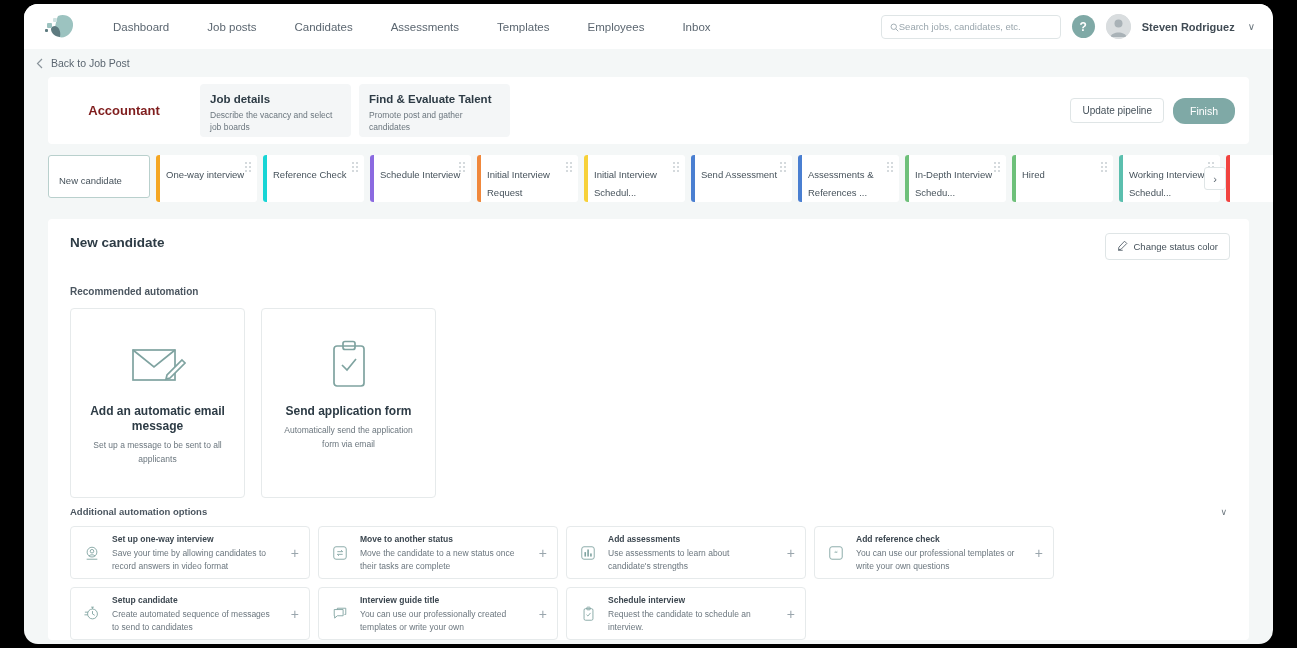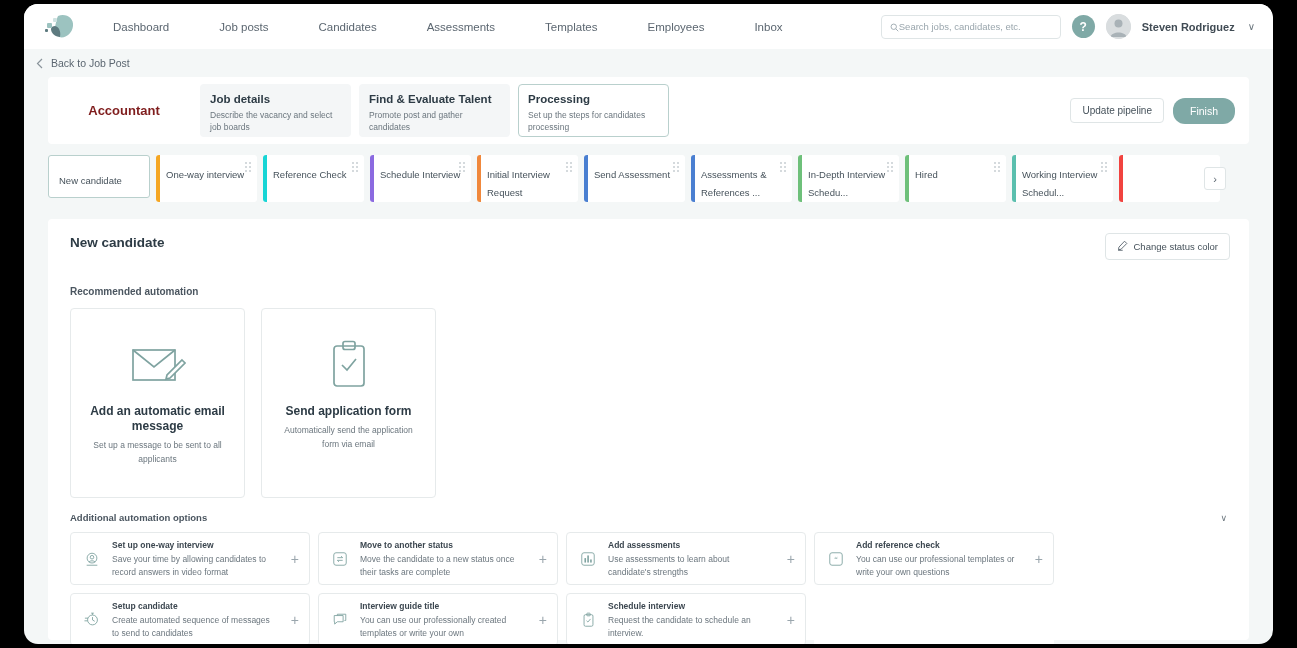--- a/index.html
+++ b/index.html
@@ -22,21 +22,21 @@
   .topnav {
     height: 45px;
     background: #ffffff;
     display: flex;
     align-items: center;
     padding: 0 18px 0 20px;
     position: relative;
   }
   .logo { width: 34px; height: 30px; position: relative; flex: 0 0 auto; margin-right: 16px; }
   .logo svg { display:block; }
-  .navlinks { display: flex; align-items: center; gap: 12px; justify-content: space-between; }
+  .navlinks { display: flex; align-items: center; gap: 0px; justify-content: space-between; }
   .navlink {
     font-size: 11.5px;
     color: #5b6670;
     padding: 6px 19px;
     cursor: pointer;
     white-space: nowrap;
   }
   .nav-right {
     margin-left: auto;
     display: flex;
@@ -212,21 +212,21 @@
   .reccard .t {
     font-size: 12px; font-weight: bold; color: #2d3b45;
     text-align: center; line-height: 15px; margin-top: 10px;
     padding: 0 14px;
   }
   .reccard .d {
     font-size: 8.5px; color: #6b767e; text-align: center;
     line-height: 13.5px; margin-top: 5px; padding: 0 18px;
   }
 
-  .addl { margin-top: 14px; display: flex; align-items: center; gap: 21px; justify-content: space-between; }
+  .addl { margin-top: 8px; display: flex; align-items: center; gap: 21px; justify-content: space-between; }
   .addl .t { font-size: 9.5px; font-weight: bold; color: #4b5660; cursor: pointer; }
   .addl .cv { font-size: 9px; color: #6b767e; }
 
   .optgrid {
     display: grid;
     grid-template-columns: repeat(4, 240px);
     gap: 8px;
     margin-top: 9px;
   }
   .optcard {
@@ -306,24 +306,20 @@
     <div class="jobtitle">Accountant</div>
 
     <div class="step">
       <div class="t">Job details</div>
       <div class="d">Describe the vacancy and select job boards</div>
     </div>
     <div class="step">
       <div class="t">Find &amp; Evaluate Talent</div>
       <div class="d">Promote post and gather candidates</div>
     </div>
-    <div class="step active">
-      <div class="t">Processing</div>
-      <div class="d">Set up the steps for candidates processing</div>
-    </div>
 
     <div class="stepbtns">
       <div class="btn-outline">Update pipeline</div>
       <div class="btn-primary">Finish</div>
     </div>
   </div>
 
   <div class="pipewrap">
     <div class="piperow" id="piperow">
         <div class="ptab first"><span class="lbl">New candidate</span></div>
@@ -345,20 +341,28 @@
           </span></div>
         <div class="ptab"><span class="bar" style="background:#8b6ae0"></span><span class="lbl">Schedule Interview</span><span class="grip">
             <i></i>
             <i></i>
             <i></i>
             <i></i>
             <i></i>
             <i></i>
           </span></div>
         <div class="ptab"><span class="bar" style="background:#f0883c"></span><span class="lbl">Initial Interview Request</span><span class="grip">
+            <i></i>
+            <i></i>
+            <i></i>
+            <i></i>
+            <i></i>
+            <i></i>
+          </span></div>
+        <div class="ptab"><span class="bar" style="background:#f7d13a"></span><span class="lbl">Initial Interview Schedul...</span><span class="grip">
             <i></i>
             <i></i>
             <i></i>
             <i></i>
             <i></i>
             <i></i>
           </span></div>
         <div class="ptab"><span class="bar" style="background:#4a7fd1"></span><span class="lbl">Send Assessment</span><span class="grip">
             <i></i>
             <i></i>

